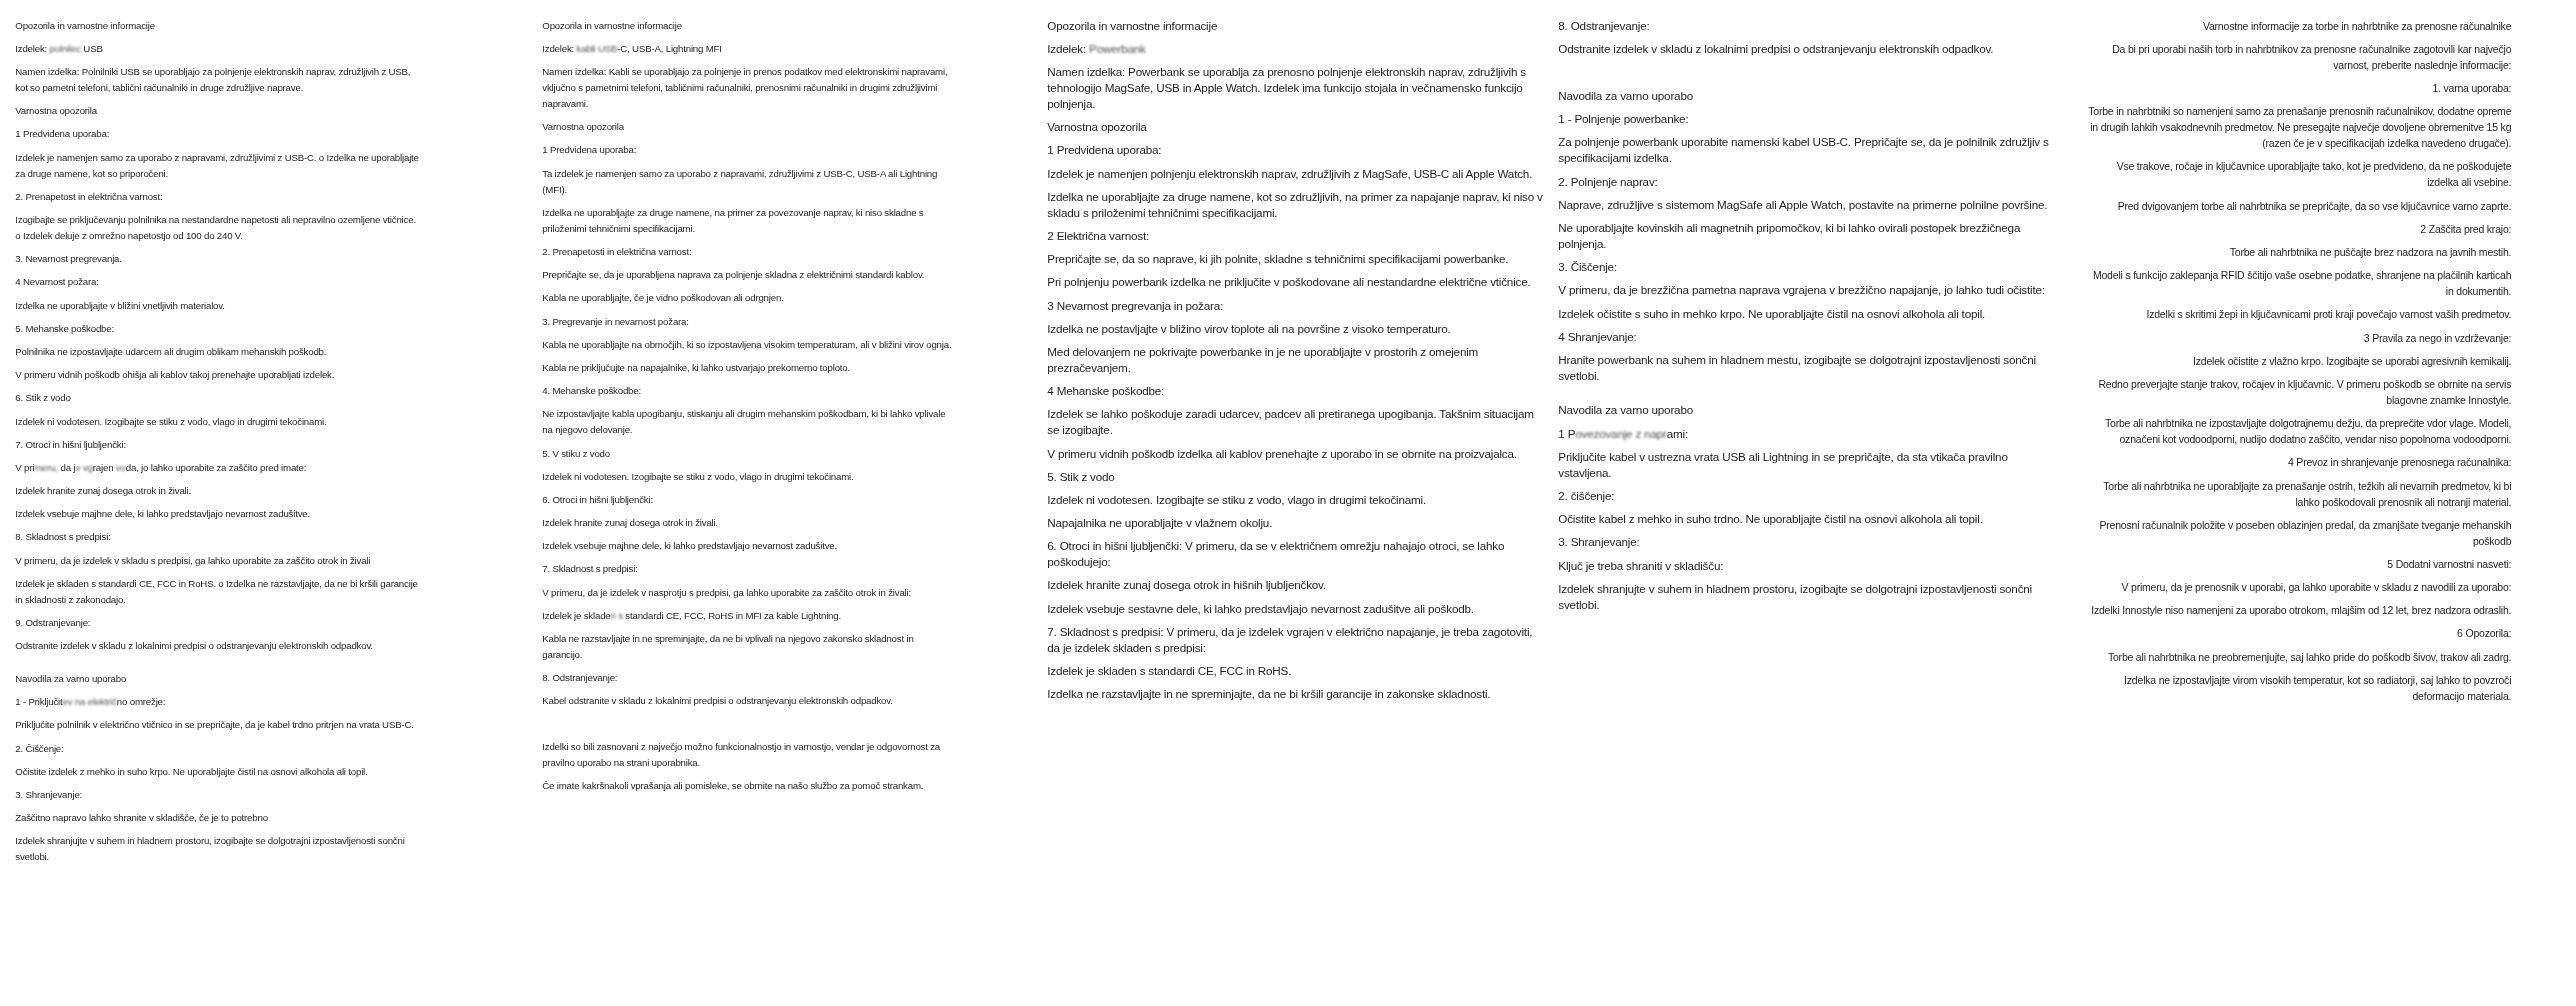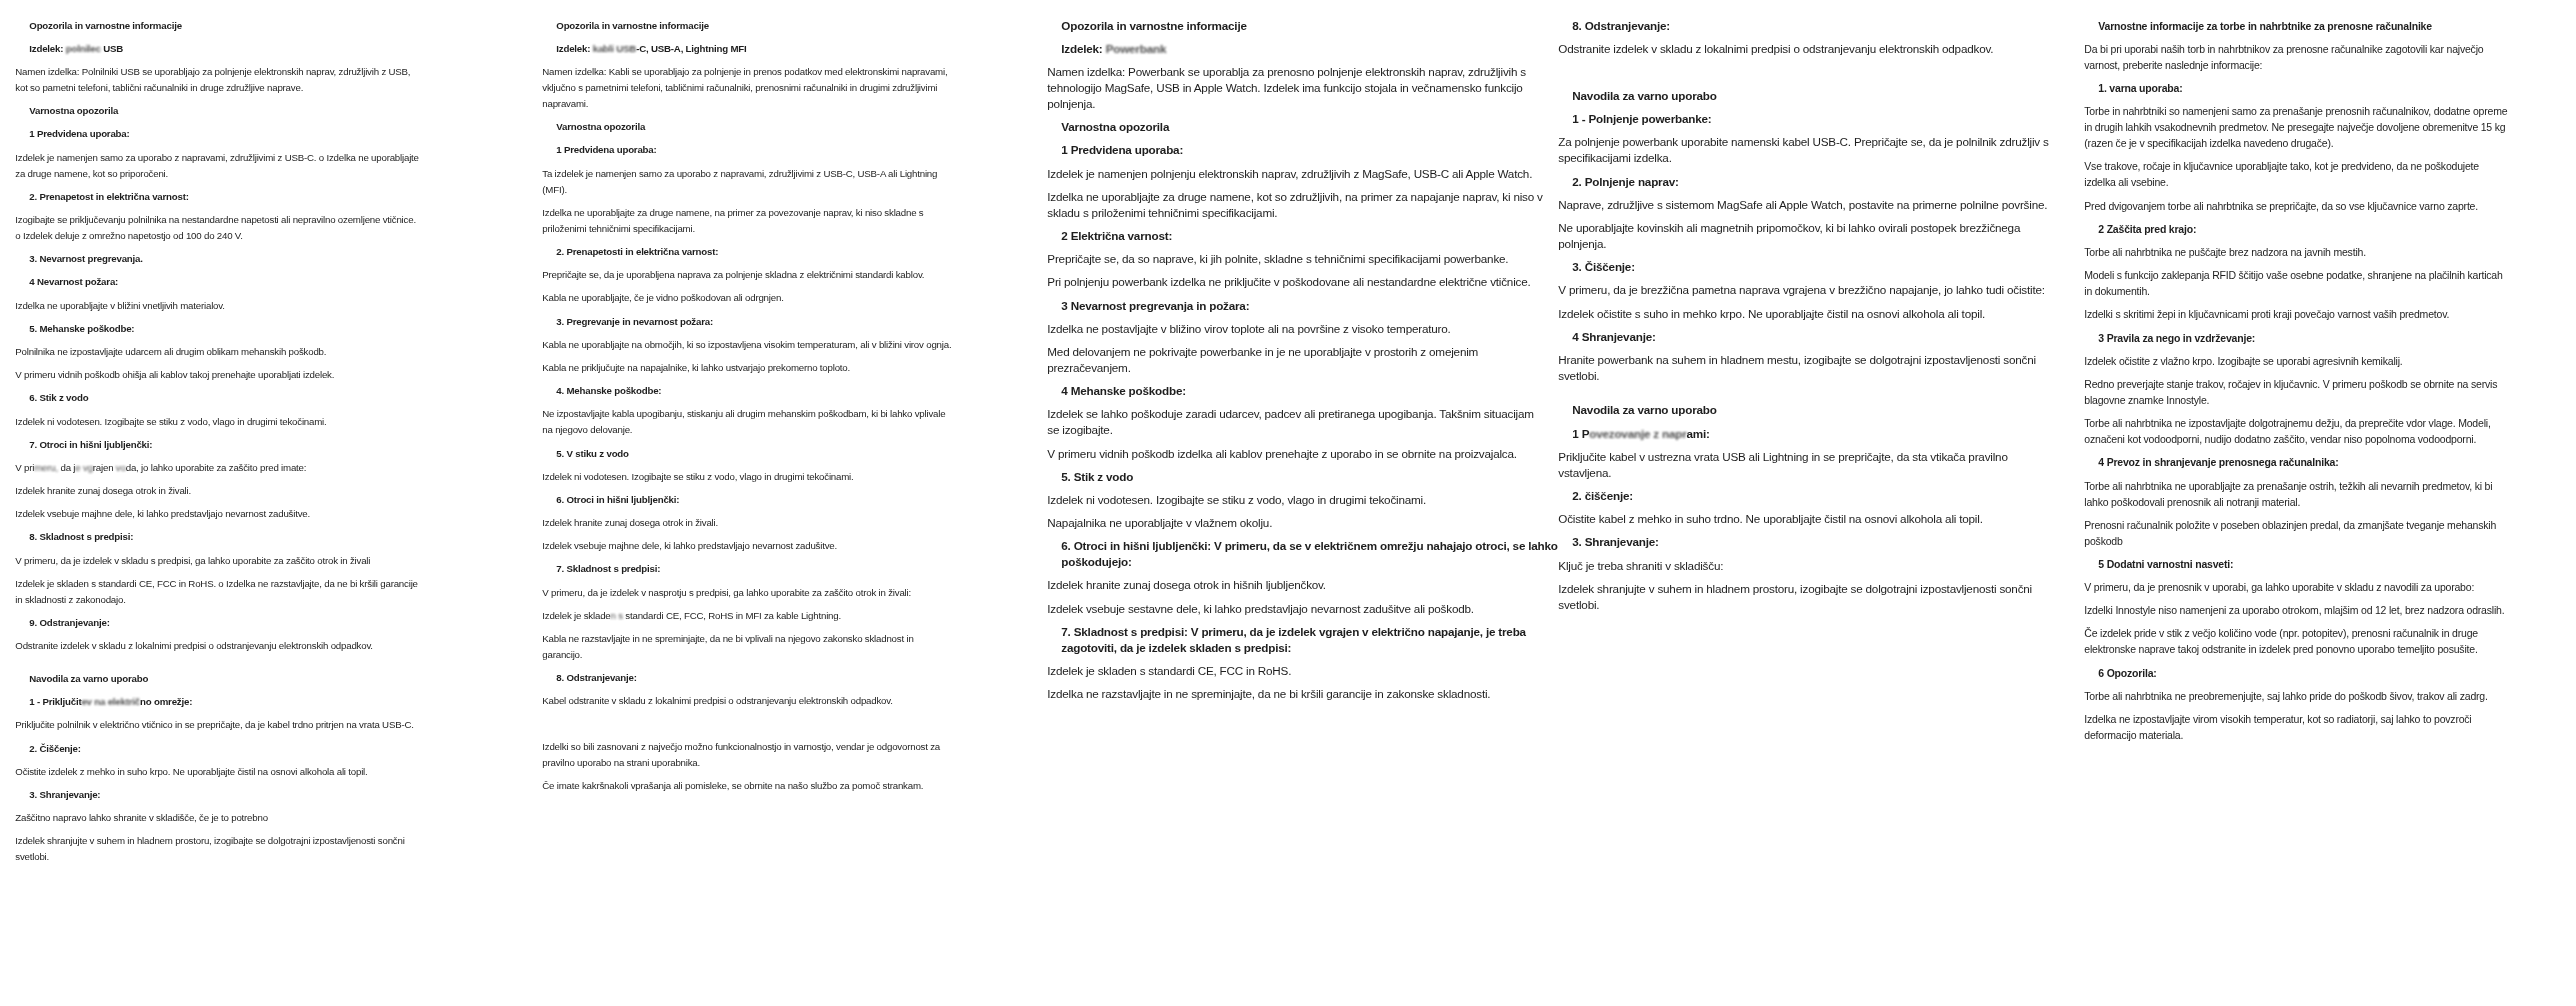--- a/index.html
+++ b/index.html
@@ -8,28 +8,28 @@
     background:#ffffff;
     font-family:"Liberation Sans","DejaVu Sans",sans-serif;
     color:#1e1e1e;
   }
   .page{display:flex;align-items:flex-start;padding:17.7px 0 0 15.3px;box-sizing:border-box;}
   .col{flex:0 0 auto;box-sizing:border-box;}
   .col:nth-child(1){width:527px;}
   .col:nth-child(2){width:505px;}
   .col:nth-child(3){width:511px;}
   .col:nth-child(4){width:526px;}
-  .col:nth-child(5){width:491px;}
+  .col:nth-child(5){width:491px;text-align:right;}
   .blk{margin:0 0 7.2px 0;}
   .col:nth-child(1) .blk{max-width:407px;font-size:9.7px;line-height:16px;letter-spacing:-0.2px;}
   .col:nth-child(2) .blk{max-width:412px;font-size:9.7px;line-height:16px;letter-spacing:-0.2px;}
   .col:nth-child(3) .blk{max-width:497px;font-size:11.7px;line-height:16px;letter-spacing:-0.2px;}
   .col:nth-child(4) .blk{max-width:501px;font-size:11.7px;line-height:16px;letter-spacing:-0.2px;}
   .col:nth-child(5) .blk{max-width:427px;font-size:10.5px;line-height:16px;letter-spacing:-0.2px;}
-  .h{font-weight:700;margin-left:14px;}
+  .h{font-weight:400;}
   .p{font-weight:400;}
   .gap{width:100%;}
   .blur{filter:blur(1.3px);opacity:.8;}
 </style>
 </head>
 <body>
 
 <div class="page">
   <div class="col">
       <div class="blk h">Opozorila in varnostne informacije</div>
@@ -164,19 +164,18 @@
       <div class="blk h">3 Pravila za nego in vzdrževanje:</div>
       <div class="blk p">Izdelek očistite z vlažno krpo. Izogibajte se uporabi agresivnih kemikalij.</div>
       <div class="blk p">Redno preverjajte stanje trakov, ročajev in ključavnic. V primeru poškodb se obrnite na servis blagovne znamke Innostyle.</div>
       <div class="blk p">Torbe ali nahrbtnika ne izpostavljajte dolgotrajnemu dežju, da preprečite vdor vlage. Modeli, označeni kot vodoodporni, nudijo dodatno zaščito, vendar niso popolnoma vodoodporni.</div>
       <div class="blk h">4 Prevoz in shranjevanje prenosnega računalnika:</div>
       <div class="blk p">Torbe ali nahrbtnika ne uporabljajte za prenašanje ostrih, težkih ali nevarnih predmetov, ki bi lahko poškodovali prenosnik ali notranji material.</div>
       <div class="blk p">Prenosni računalnik položite v poseben oblazinjen predal, da zmanjšate tveganje mehanskih poškodb</div>
       <div class="blk h">5 Dodatni varnostni nasveti:</div>
       <div class="blk p">V primeru, da je prenosnik v uporabi, ga lahko uporabite v skladu z navodili za uporabo:</div>
       <div class="blk p">Izdelki Innostyle niso namenjeni za uporabo otrokom, mlajšim od 12 let, brez nadzora odraslih.</div>
-      <div class="blk p">Če izdelek pride v stik z večjo količino vode (npr. potopitev), prenosni računalnik in druge elektronske naprave takoj odstranite in izdelek pred ponovno uporabo temeljito posušite.</div>
       <div class="blk h">6 Opozorila:</div>
       <div class="blk p">Torbe ali nahrbtnika ne preobremenjujte, saj lahko pride do poškodb šivov, trakov ali zadrg.</div>
       <div class="blk p">Izdelka ne izpostavljajte virom visokih temperatur, kot so radiatorji, saj lahko to povzroči deformacijo materiala.</div>
     </div>
 </div>
 
 
 </body></html>

